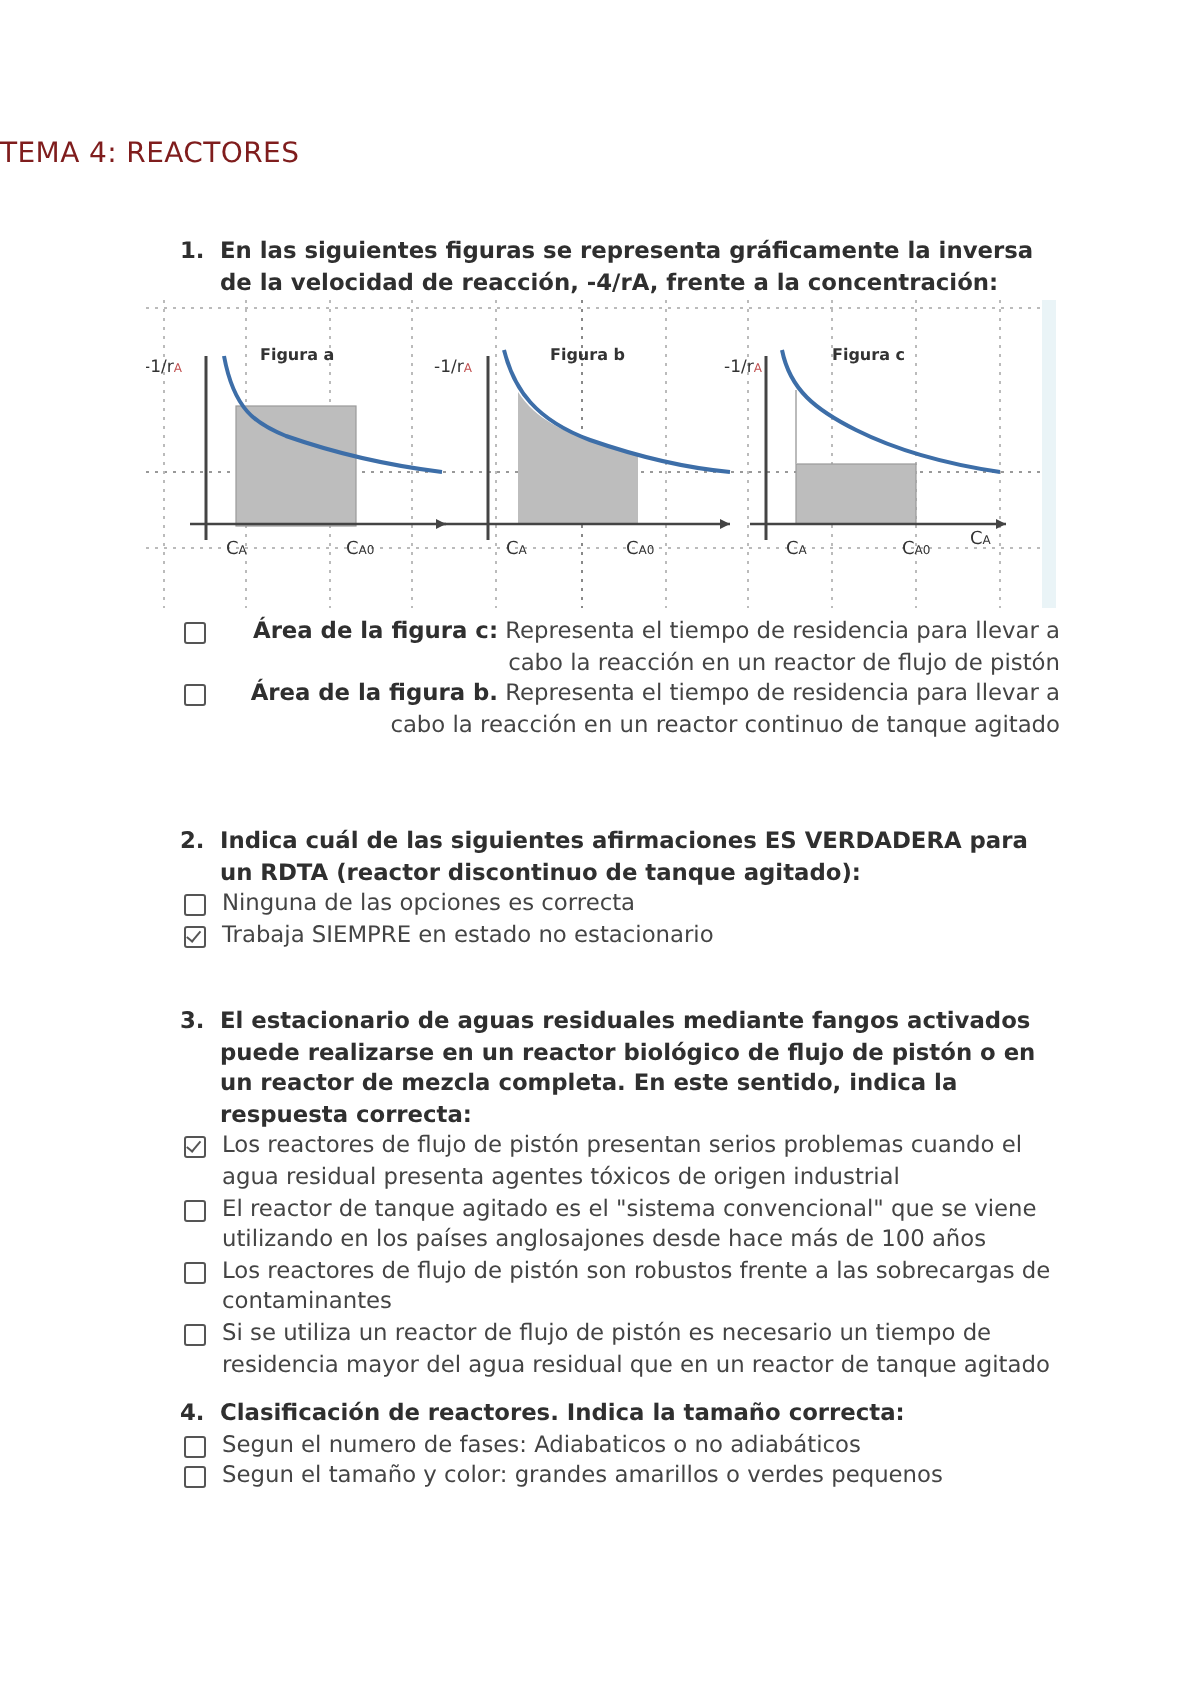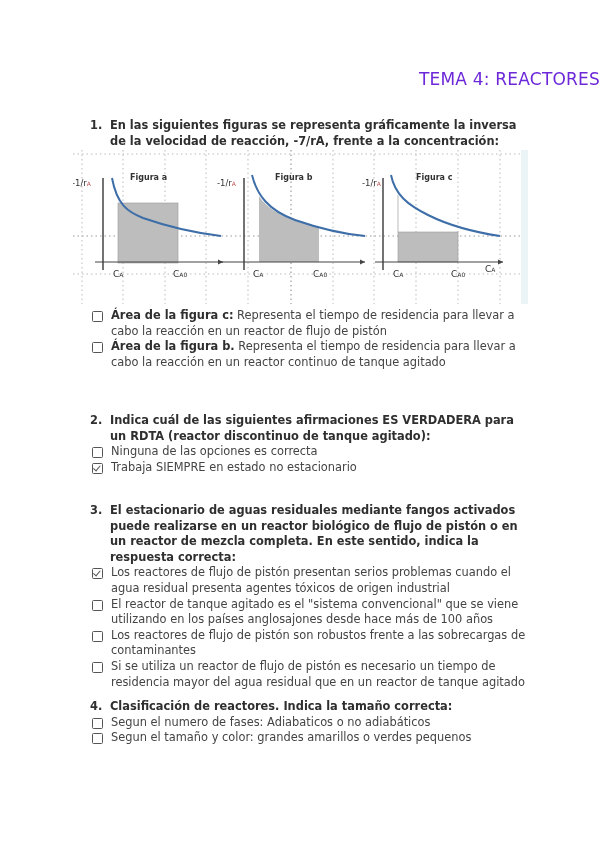--- a/index.html
+++ b/index.html
@@ -1,19 +1,19 @@
 <!DOCTYPE html>
 <html><head>
 <meta charset="utf-8">
 <style>
   html, body { margin:0; padding:0; background:#ffffff; }
   body { width:600px; height:848px; position:relative; overflow:hidden;
          font-family:"DejaVu Sans", sans-serif; color:#3a3a3a; }
-  .title { position:absolute; top:69px; left:0; width:600px; text-align:right;
-           font-size:17px; color:#6d28d9; letter-spacing:0.2px; }
+  .title { position:absolute; top:69px; left:0; width:600px; text-align:left;
+           font-size:14px; color:#7f1d1d; letter-spacing:0.2px; }
   .q { position:absolute; left:90px; width:440px; font-size:11.4px; line-height:15.6px; }
   .q-head { font-weight:bold; color:#2f2f2f; display:flex; }
   .q-num { width:20px; flex:none; }
   .q-text { flex:1; }
   .opt { display:flex; color:#444; }
   .box { flex:none; width:9px; height:9px; border:1.3px solid #555; border-radius:1.5px;
          margin:3px 8px 0 2px; position:relative; background:#fff; }
   .box.checked::after { content:""; position:absolute; left:2px; top:0px; width:3px; height:5.5px;
          border:solid #555; border-width:0 1.4px 1.4px 0; transform:rotate(40deg); }
   .opt-text { flex:1; }
@@ -22,21 +22,21 @@
   .figs svg { display:block; }
 </style>
 </head>
 <body>
 
 <div class="title">TEMA 4: REACTORES</div>
 
 <div class="q" style="top:118px;">
   <div class="q-head">
     <span class="q-num">1.</span>
-    <span class="q-text">En las siguientes figuras se representa gráficamente la inversa de la velocidad de reacción, -7/rA, frente a la concentración:</span>
+    <span class="q-text">En las siguientes figuras se representa gráficamente la inversa de la velocidad de reacción, -4/rA, frente a la concentración:</span>
   </div>
 </div>
 
 <div class="figs">
   <svg width="455" height="154" viewBox="0 0 455 154" xmlns="http://www.w3.org/2000/svg">
     <rect x="448" y="0" width="7" height="154" fill="#eaf4f7"></rect>
     <g stroke="#bbb" stroke-width="1" stroke-dasharray="1.5,3">
       <line x1="0" y1="4" x2="448" y2="4"></line>
       <line x1="0" y1="86" x2="448" y2="86" stroke="#999"></line>
       <line x1="0" y1="124" x2="448" y2="124"></line>
@@ -86,21 +86,21 @@
       <path d="M318,25 C322,45 335,55 355,65 C375,75 400,82 427,86" fill="none" stroke="#3d6ea8" stroke-width="2"></path>
       <text x="289" y="36" font-size="8.5" fill="#333" font-family="DejaVu Sans, sans-serif">-1/r<tspan font-size="6" fill="#c05050">A</tspan></text>
       <text x="343" y="30" font-size="8" font-weight="bold" fill="#333" font-family="DejaVu Sans, sans-serif">Figura c</text>
       <text x="320" y="127" font-size="9" fill="#333" font-family="DejaVu Sans, sans-serif">C<tspan font-size="6">A</tspan></text>
       <text x="378" y="127" font-size="9" fill="#333" font-family="DejaVu Sans, sans-serif">C<tspan font-size="6">A0</tspan></text>
       <text x="412" y="122" font-size="9" fill="#333" font-family="DejaVu Sans, sans-serif">C<tspan font-size="6">A</tspan></text>
     </g>
   </svg>
 </div>
 
-<div class="q" style="top:308px;">
+<div class="q" style="top:308px;text-align:right;">
   <div class="opt">
     <span class="box"></span>
     <span class="opt-text"><b>Área de la figura c:</b><span> Representa el tiempo de residencia para llevar a cabo la reacción en un reactor de flujo de pistón</span></span>
   </div>
   <div class="opt">
     <span class="box"></span>
     <span class="opt-text"><b>Área de la figura b.</b><span> Representa el tiempo de residencia para llevar a cabo la reacción en un reactor continuo de tanque agitado</span></span>
   </div>
 </div>
 

